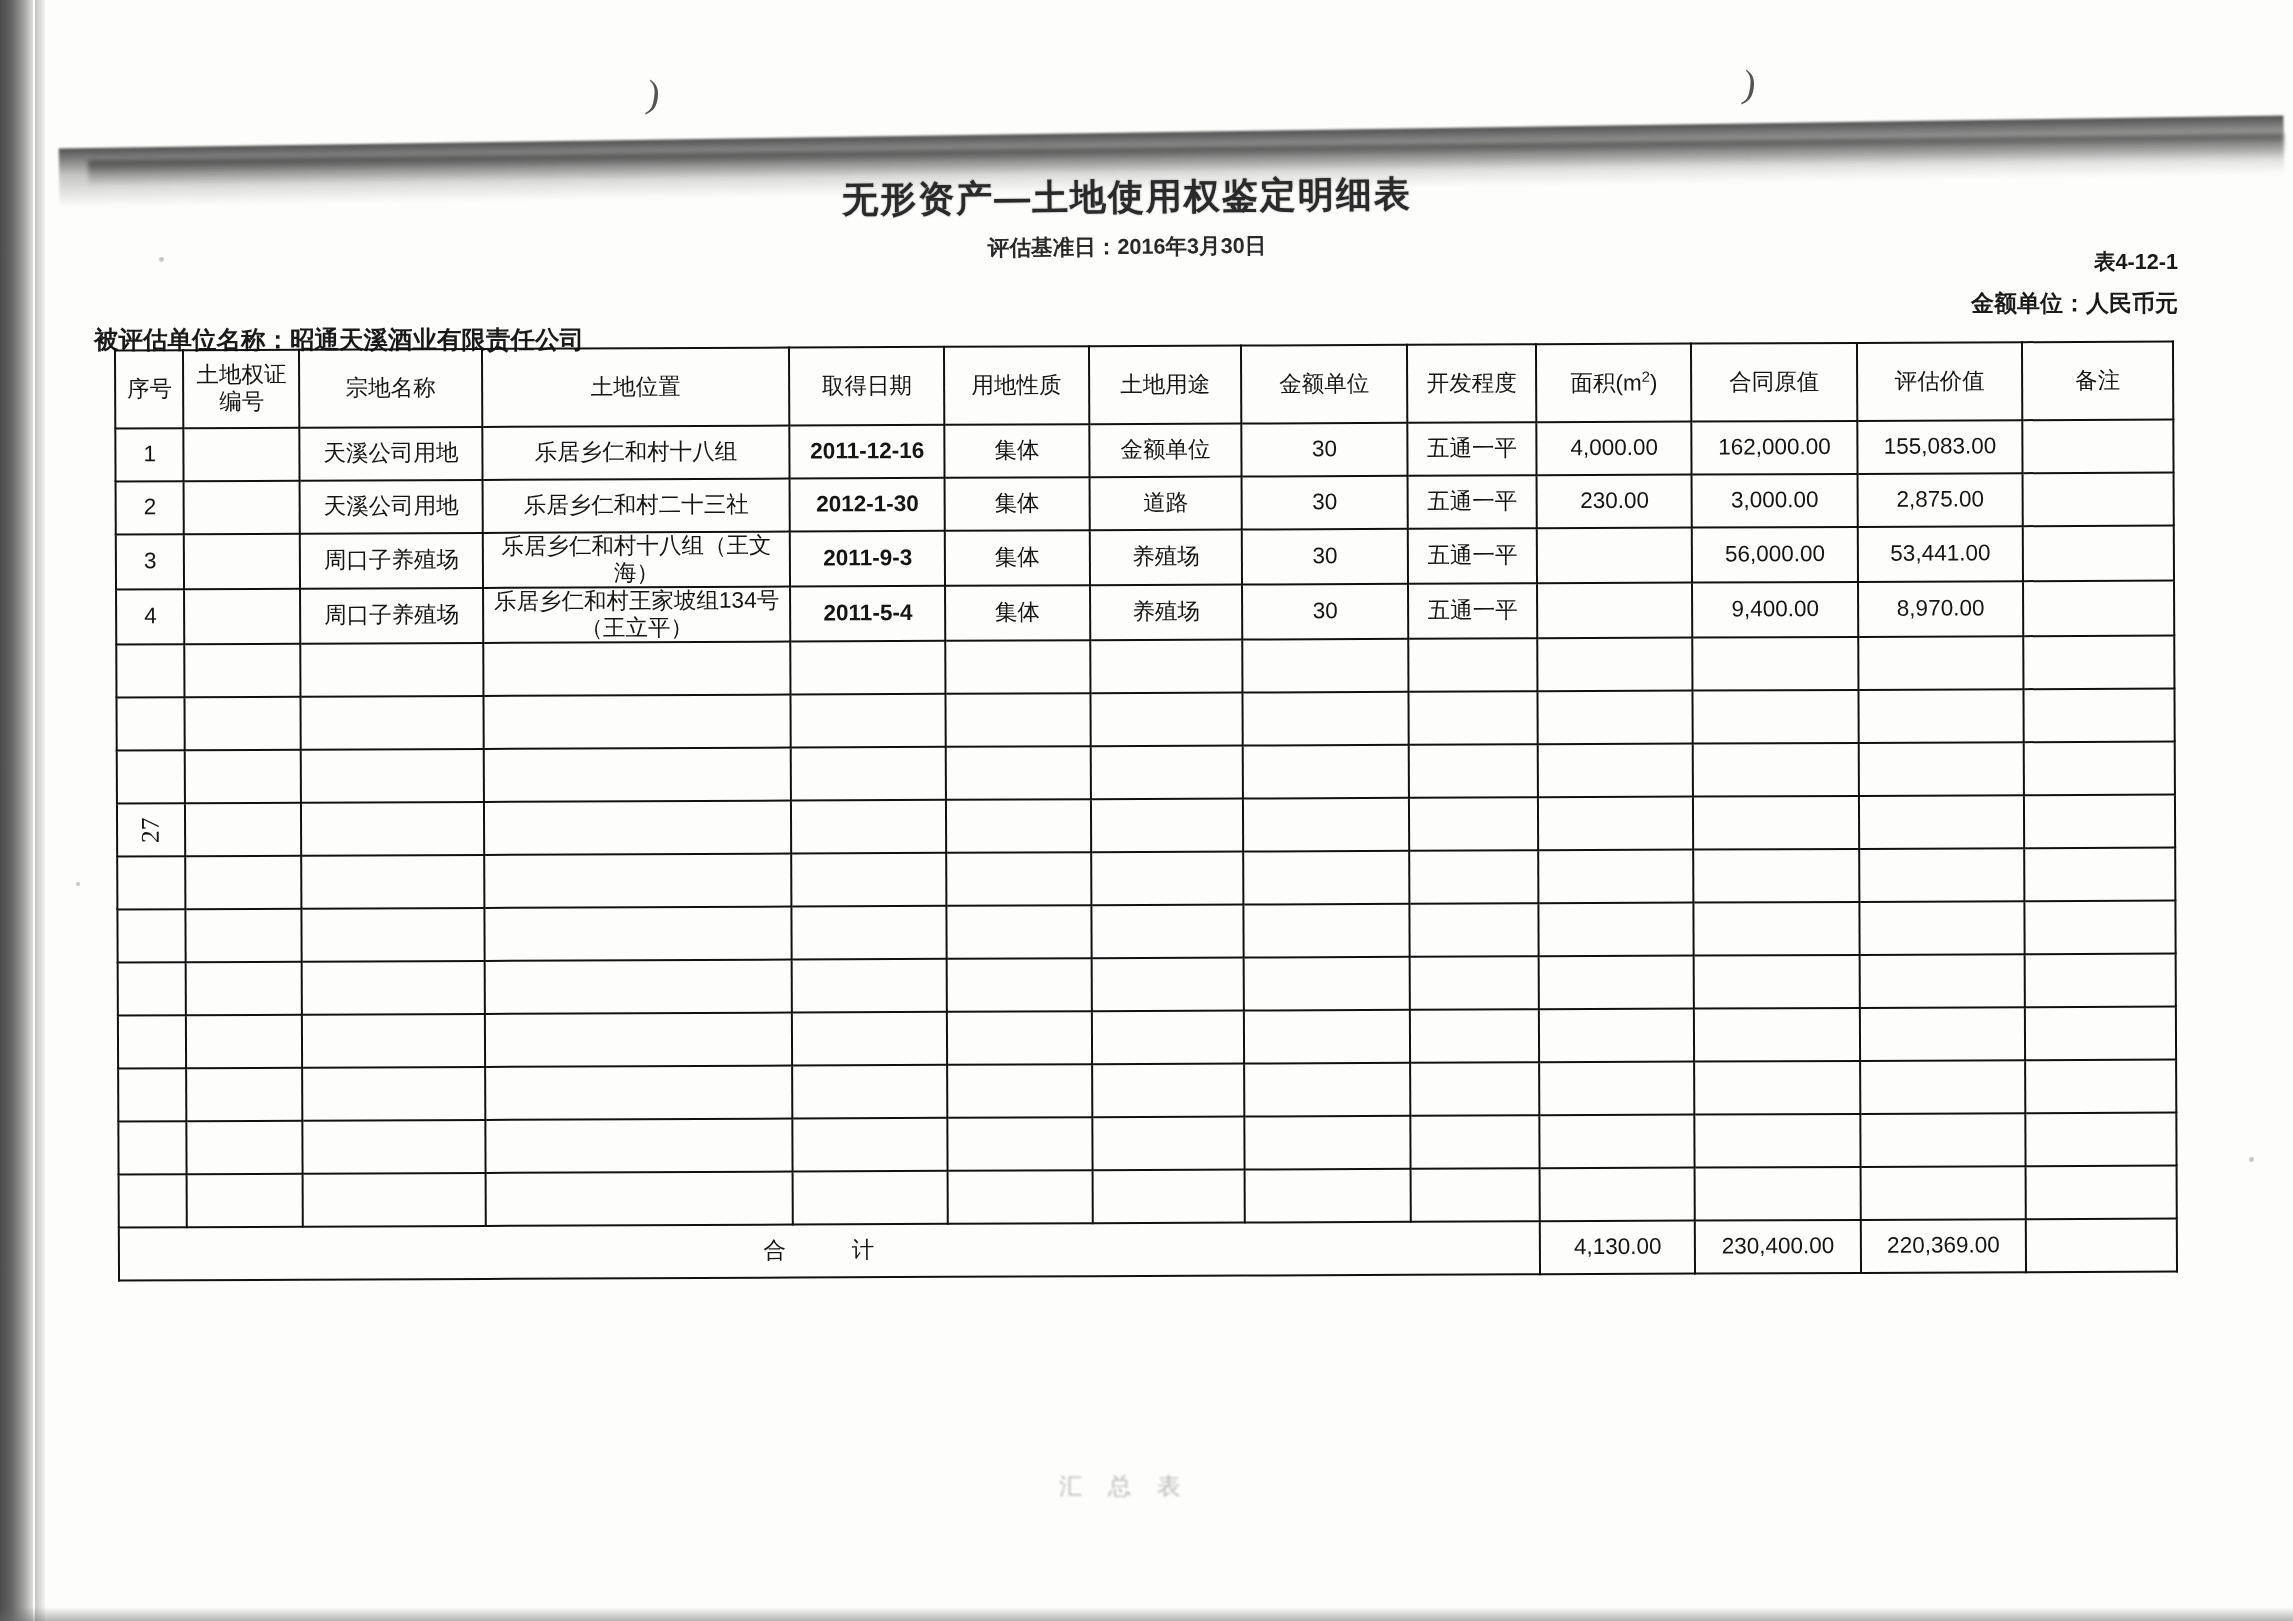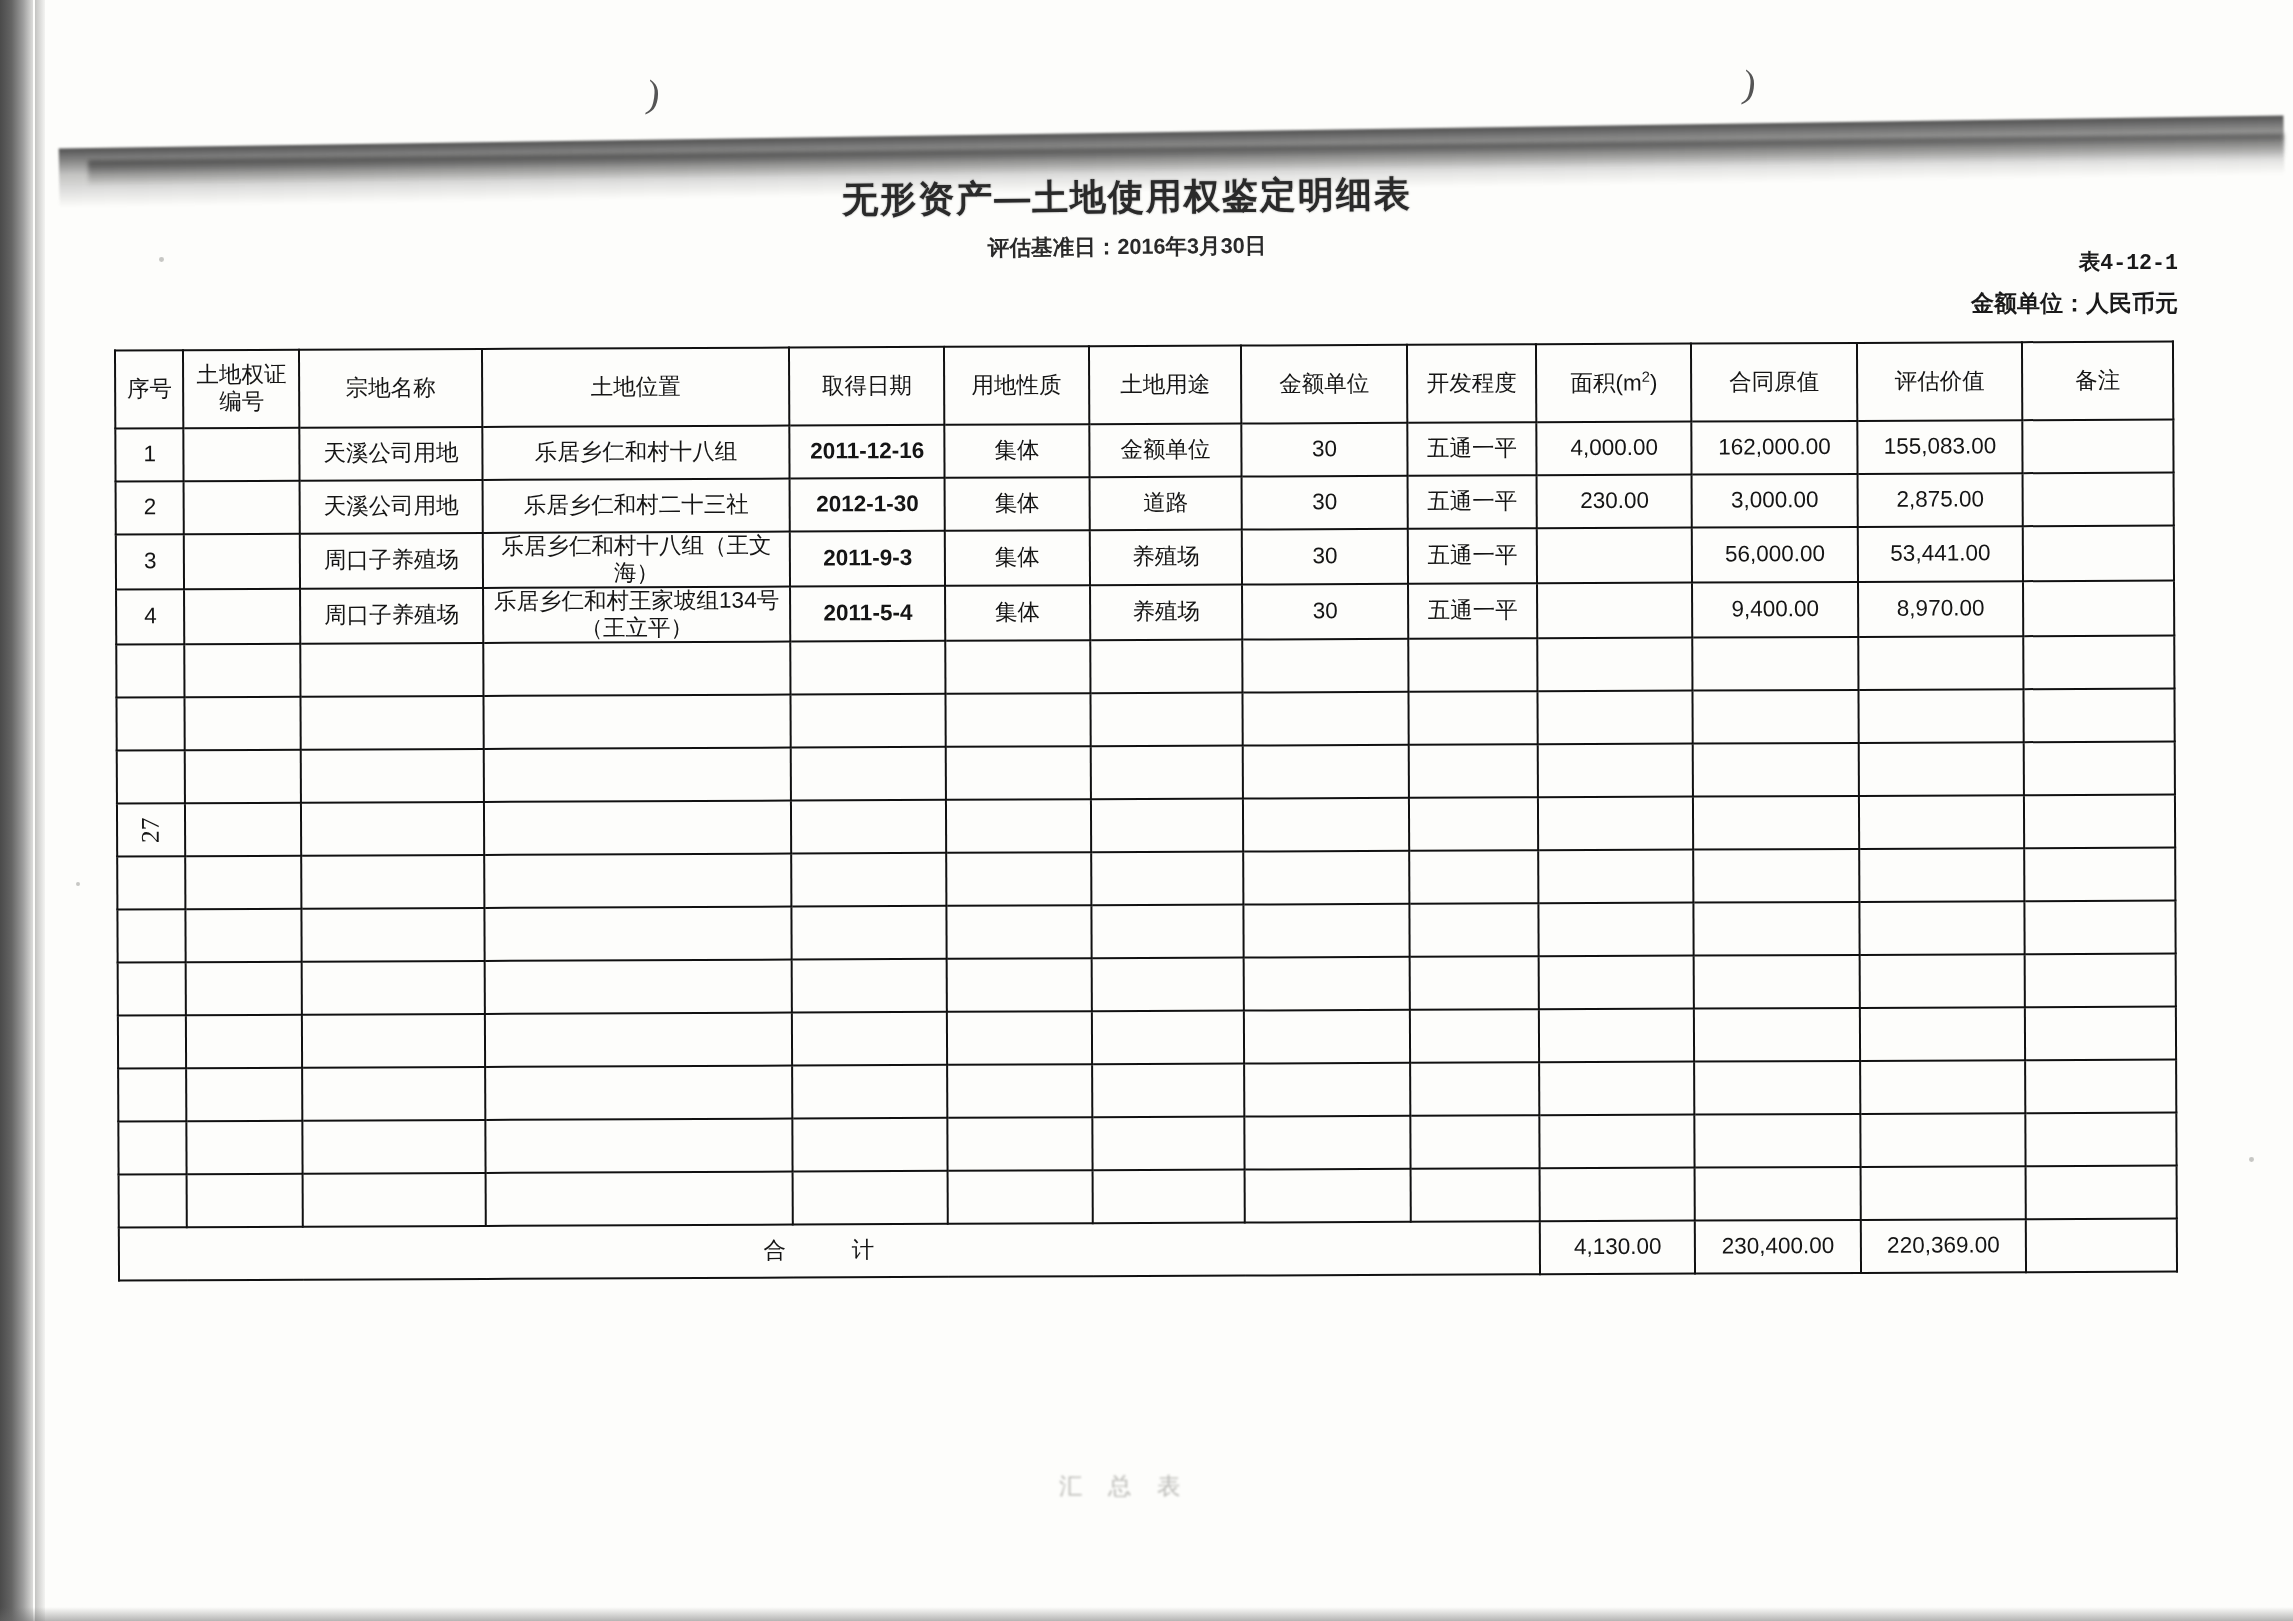--- a/index.html
+++ b/index.html
@@ -107,21 +107,21 @@
     text-align: center;
     font-family: "Liberation Sans", sans-serif;
     font-weight: bold;
     font-size: 21.6px;
     color: #2a2a2a;
     transform: rotate(-0.5deg);
   }
   .table-code {
     position: absolute;
     right: 116px; top: 247px;
-    font-family: Liberation Mono, monospace;
+    font-family: Liberation Sans, sans-serif;
     font-weight: bold;
     font-size: 21.6px;
   }
   .currency-unit {
     position: absolute;
     right: 116px; top: 288px;
     font-family: "Liberation Sans", sans-serif;
     font-weight: bold;
     font-size: 23px;
   }
@@ -195,20 +195,23 @@
   <div class="dust1"></div>
   <div class="dust2"></div>
   <div class="dust3"></div>
   <div class="ghost-mark">汇 总 表</div>
 
   <div class="doc-title">无形资产—土地使用权鉴定明细表</div>
   <div class="doc-subtitle">评估基准日：2016年3月30日</div>
   <div class="table-code">表4-12-1</div>
   <div class="currency-unit">金额单位：人民币元</div>
 
+  <div class="unit-name">
+    <span class="label">被评估单位名称：</span><span class="value">昭通天溪酒业有限责任公司</span>
+  </div>
 
   <div class="table-wrap">
     <table class="sheet">
       <colgroup>
         <col style="width:65px">
         <col style="width:110px">
         <col style="width:173px">
         <col style="width:292px">
         <col style="width:147px">
         <col style="width:137px">

